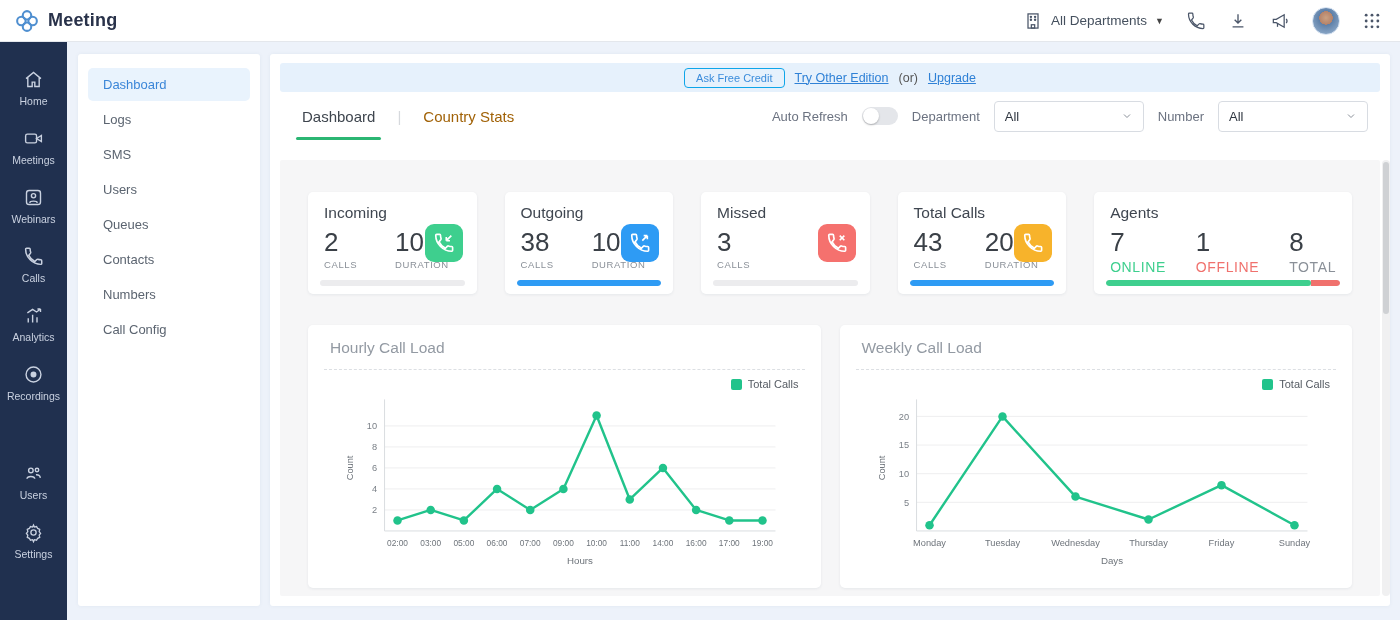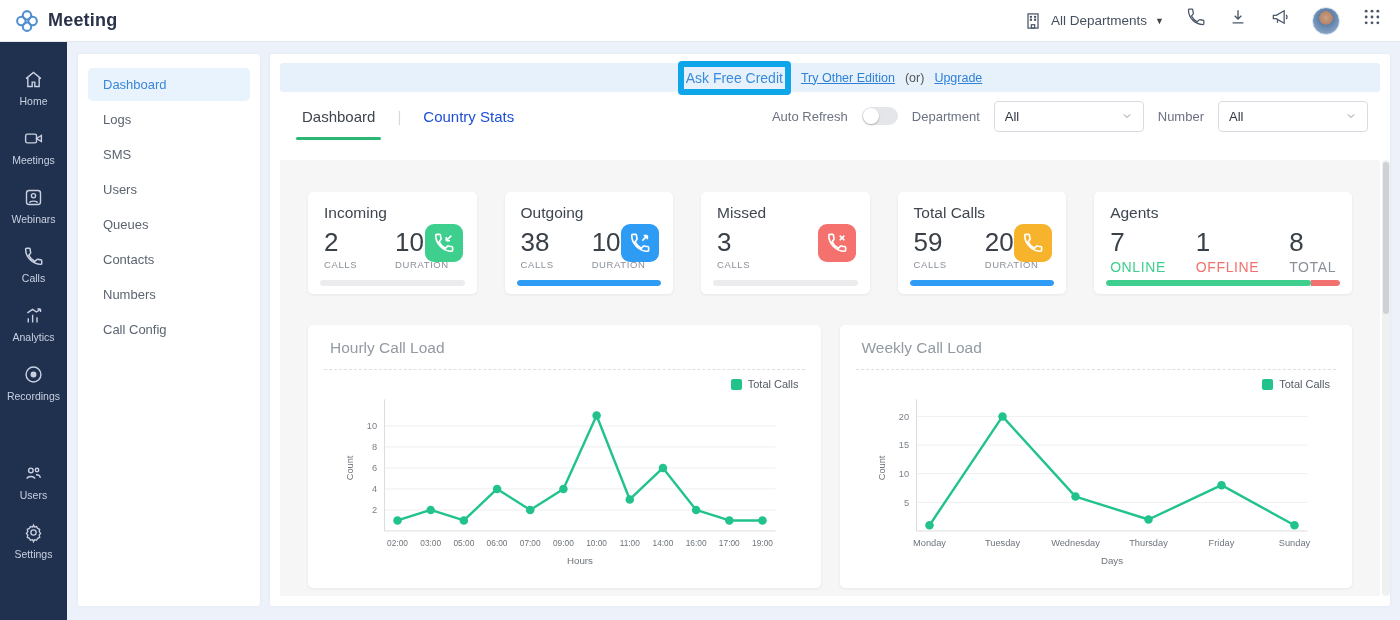--- a/index.html
+++ b/index.html
@@ -3,21 +3,21 @@
 <meta charset="utf-8">
 <style>
   * { margin:0; padding:0; box-sizing:border-box; }
   html,body { width:1400px; height:620px; font-family:"Liberation Sans", sans-serif; background:#edf2fa; overflow:hidden; }
 
   
   .header { position:absolute; top:0; left:0; width:1400px; height:42px; background:#fff; border-bottom:1px solid #e4e7ec; display:flex; align-items:center; justify-content:space-between; padding:0 18px 0 14px; z-index:5; }
   .logo { display:flex; align-items:center; gap:8px; }
   .logo svg { display:block; }
   .logo .app-name { font-size:18px; font-weight:bold; color:#29324a; letter-spacing:.2px; }
-  .header-right { display:flex; gap:22px; }
+  .header-right { display:flex; align-items:center; gap:22px; }
   .dept-select { display:flex; align-items:center; gap:8px; cursor:pointer; color:#45505e; font-size:13.5px; }
   .hicon { width:20px; height:20px; color:#4a5568; display:inline-block; }
   .caret { font-size:9px; color:#444; }
   .avatar { width:28px; height:28px; border-radius:50%; background:radial-gradient(circle at 50% 38%, #caa183 0%, #b5836a 32%, #5d7fa8 33%, #9db7d3 100%); border:1px solid #d7e3f2; }
 
   
   .rail { position:absolute; top:42px; left:0; width:67px; height:578px; background:#20304f; display:flex; flex-direction:column; align-items:center; padding-top:16px; }
   .rail-item { width:67px; padding:11px 0 10px; display:flex; flex-direction:column; align-items:center; gap:5px; color:#c9d1e0; cursor:pointer; }
   .rail-item .ricon { width:21px; height:21px; }
   .rail-item .rlabel { font-size:10.5px; }
@@ -25,27 +25,27 @@
 
   
   .sidenav { position:absolute; top:54px; left:78px; width:182px; height:552px; background:#fff; border-radius:3px; box-shadow:0 0 4px rgba(30,60,110,.06); padding-top:12px; }
   .side-item { margin:2px 10px; padding:9px 15px; font-size:13px; color:#5b6470; border-radius:5px; cursor:pointer; }
   .side-item.active { background:#e9f3fd; color:#3b86d8; }
 
   
   .main { position:absolute; top:54px; left:270px; width:1120px; height:552px; background:#fff; border-radius:3px; box-shadow:0 0 4px rgba(30,60,110,.06); overflow:hidden; }
 
   .banner { margin:9px 10px 0; height:29px; background:#e6f1fc; border-radius:3px; display:flex; align-items:center; justify-content:center; gap:10px; font-size:12.5px; color:#333; }
-  .credit-btn { border:6px solid #0ea5e9; color:#3b8cdb; background:transparent; border-radius:4px; font-size:14px; padding:3px 2px; cursor:pointer; font-family:inherit; }
+  .credit-btn { border:1px solid #0ea5e9; color:#3b8cdb; background:transparent; border-radius:4px; font-size:11px; padding:3px 11px; cursor:pointer; font-family:inherit; }
   .banner a { color:#2f81d6; font-size:12.5px; }
   .banner .or { color:#555; }
 
   .toolbar { height:48px; display:flex; align-items:center; justify-content:space-between; padding:0 22px 0 26px; }
   .tabs { display:flex; align-items:center; height:48px; }
-  .tab { font-size:15px; color:#1d4ed8; padding:0 6px; height:48px; display:flex; align-items:center; position:relative; cursor:pointer; }
+  .tab { font-size:15px; color:#a16207; padding:0 6px; height:48px; display:flex; align-items:center; position:relative; cursor:pointer; }
   .tab.active { color:#3e454e; }
   .tab.active::after { content:""; position:absolute; left:0; right:0; bottom:0; height:3px; background:#2bb673; border-radius:2px; }
   .tab-divider { color:#d6d9dd; margin:0 16px; font-size:15px; }
   .controls { display:flex; align-items:center; gap:14px;margin-left:24px; }
   .ctl-label { font-size:13px; color:#6b7280; }
   .toggle { width:36px; height:18px; border-radius:10px; background:#e4e6ea; position:relative; cursor:pointer; }
   .toggle .knob { position:absolute; top:1px; left:1px; width:16px; height:16px; border-radius:50%; background:#fff; box-shadow:0 1px 2px rgba(0,0,0,.25); }
   .select { width:150px; height:31px; border:1px solid #d8dce2; border-radius:4px; display:flex; align-items:center; justify-content:space-between; padding:0 10px; font-size:13px; color:#2f3640; cursor:pointer; background:#fff; }
   .select .chev { width:12px; height:12px; color:#8a9099; }
   .datebox { height:31px; border:1px solid #d8dce2; border-radius:4px; display:flex; align-items:center; gap:8px; padding:0 10px; font-size:13px; color:#2f3640; cursor:pointer; background:#fff; }
@@ -307,21 +307,21 @@
         </div>
         <div class="bar-track">
             <div class="bar-fill" style="background: rgb(46, 155, 244); width: 0%;"></div>
           </div>
       </div>
 
       <div class="stat-card">
         <div class="stat-title">Total Calls</div>
         <div class="metrics">
           <div class="metric">
-              <div class="val">59</div>
+              <div class="val">43</div>
               <div class="cap">CALLS</div>
             </div>
           <div class="metric">
               <div class="val">20</div>
               <div class="cap">DURATION</div>
             </div>
         </div>
         <div class="icon-tile" style="background: rgb(247, 179, 43);">
           <svg viewBox="0 0 24 24" fill="none" stroke="#fff" stroke-width="1.8">
               <path d="M6.6 10.8c1.5 3 3.9 5.4 6.9 6.9l2.3-2.3c.3-.3.7-.4 1-.2 1.1.4 2.3.6 3.6.6.5 0 1 .4 1 1v3.2c0 .5-.5 1-1 1C11 21 3 13 3 3.6c0-.5.5-1 1-1h3.2c.6 0 1 .5 1 1 0 1.3.2 2.5.6 3.6.1.3 0 .7-.2 1l-2 2.6z"></path>

